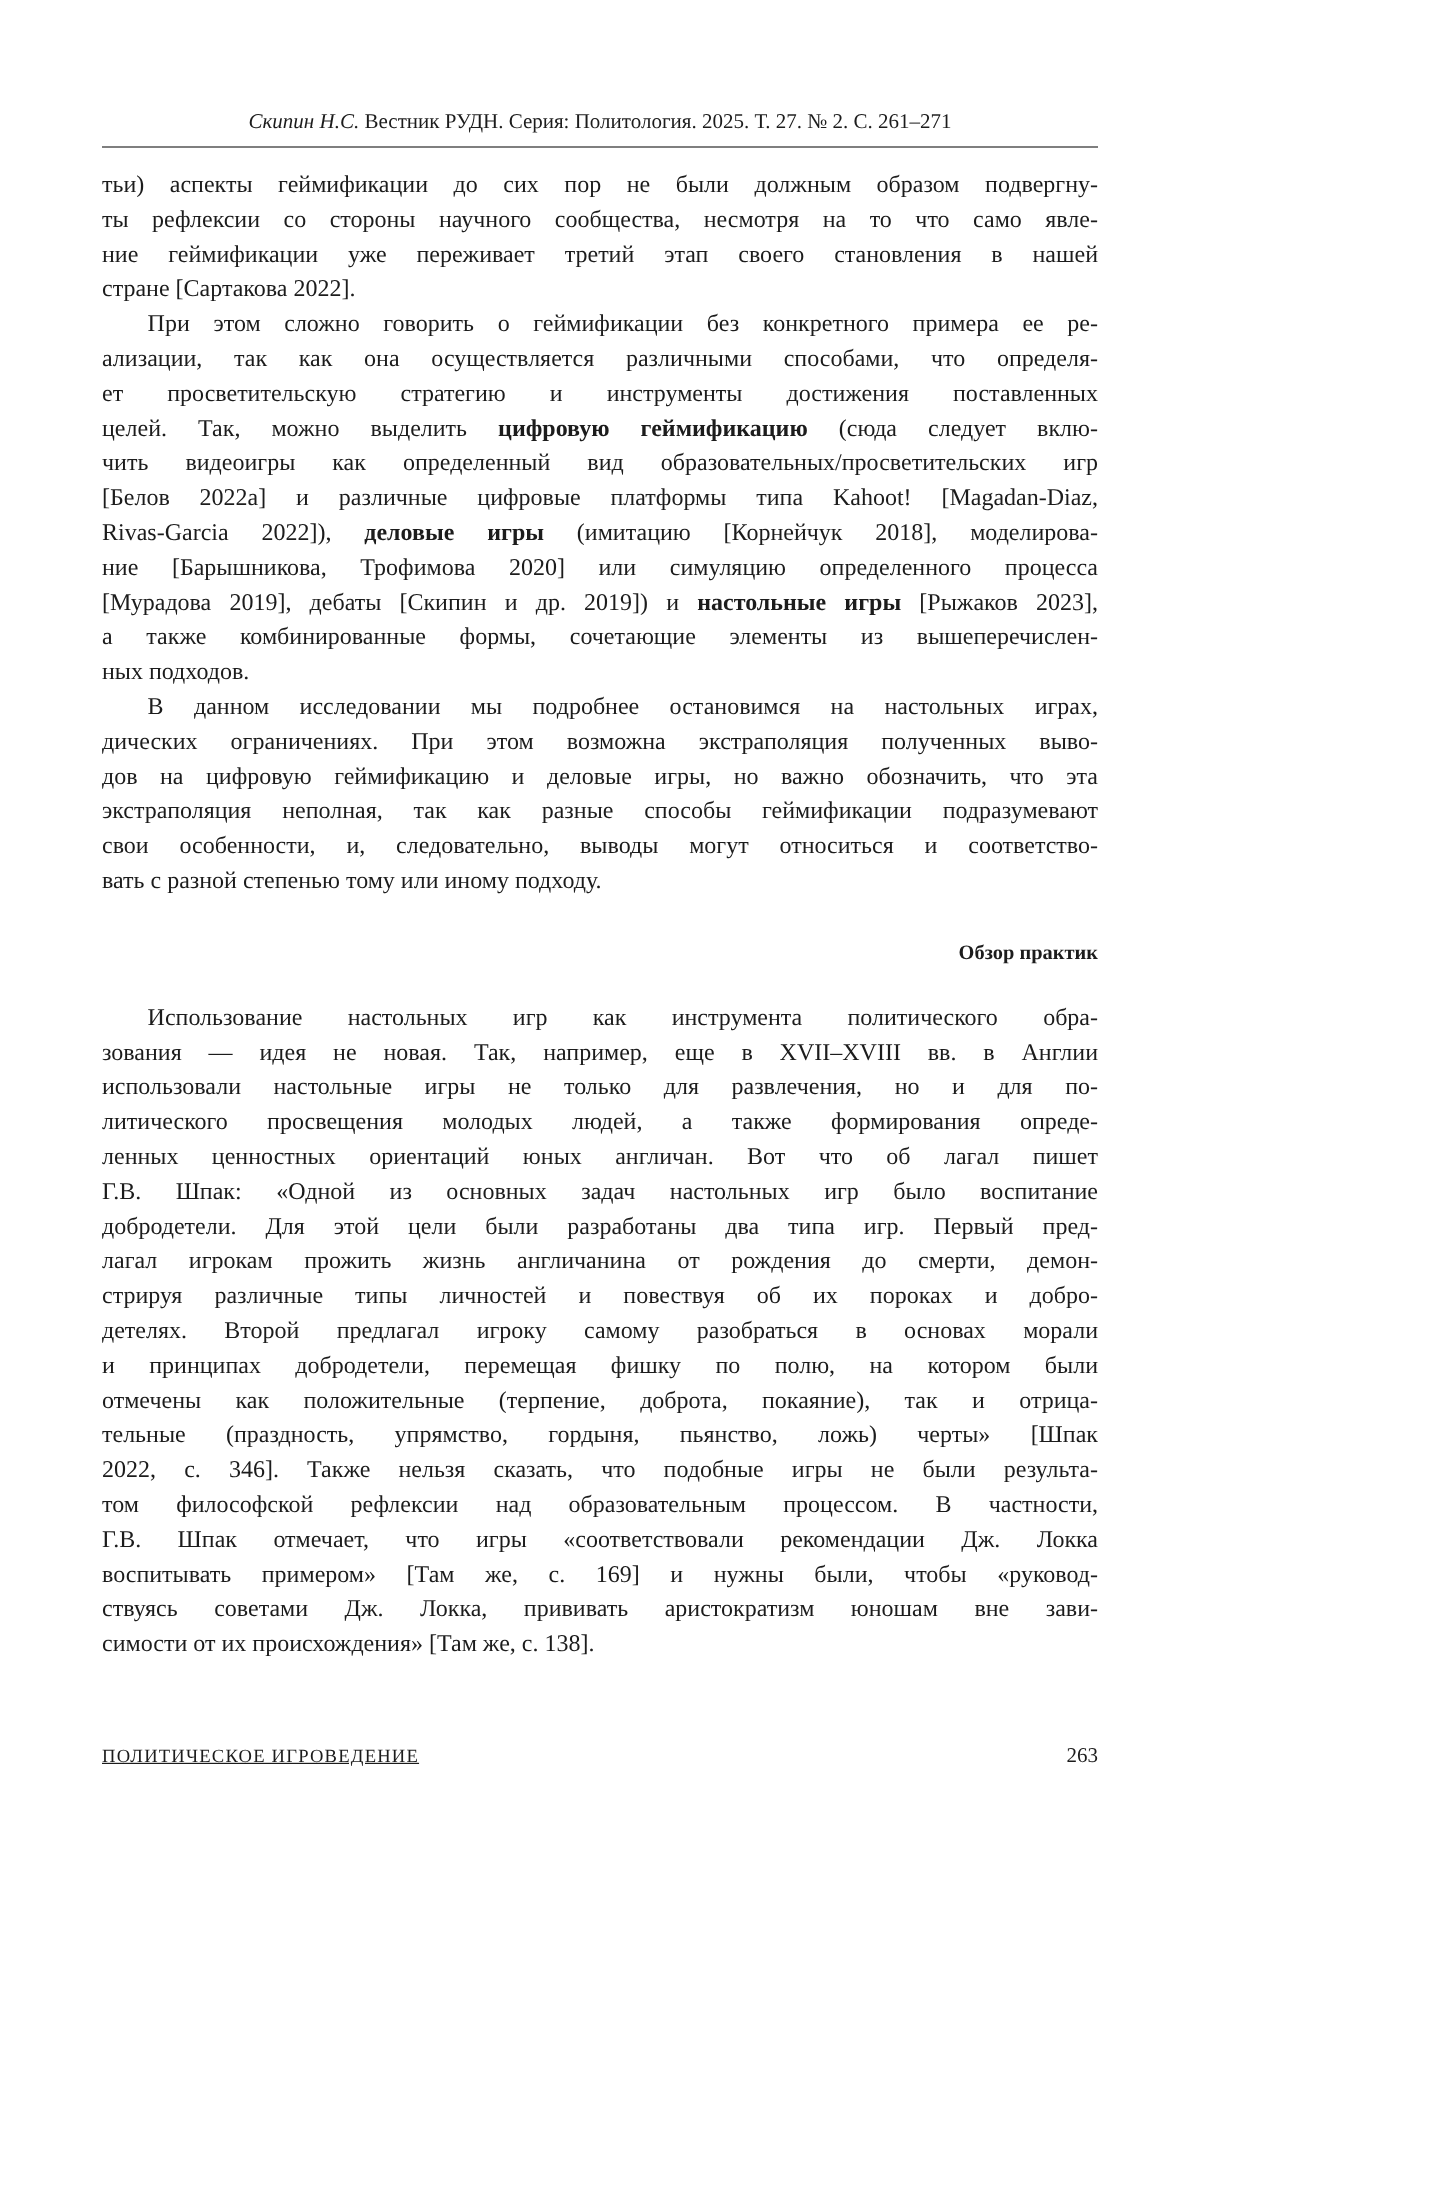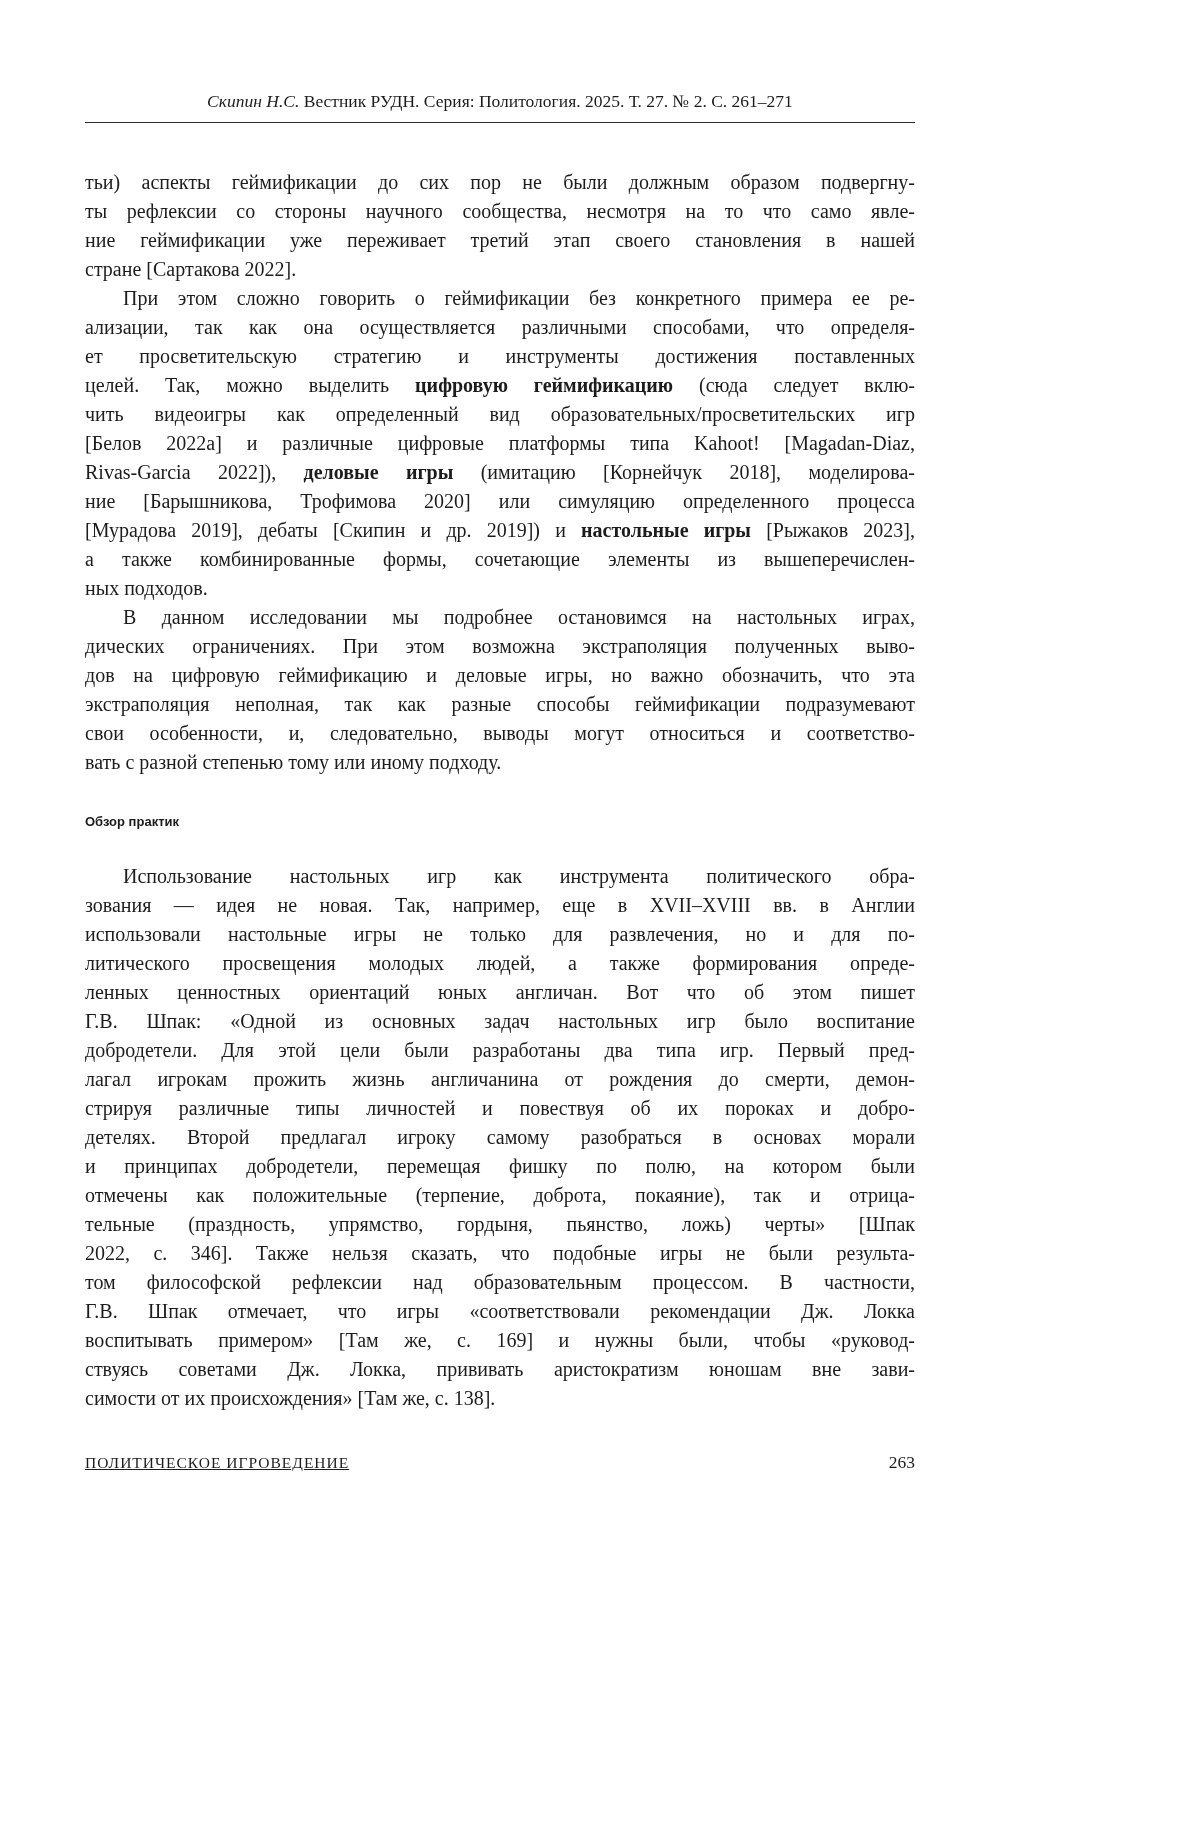--- a/index.html
+++ b/index.html
@@ -39,39 +39,38 @@
     top: 122px;
     width: 830px;
     height: 0;
     border-top: 1.5px solid var(--rule, #2b2b2b);
   }
   .article-body {
     position: absolute;
     left: 85px;
     top: 140px;
     width: 830px;
-    margin-top: 28px;
   }
   .paragraph { margin: 0; }
   .text-line {
     font-size: 20px;
     line-height: 29px;
     text-align: justify;
     text-align-last: justify;
     white-space: normal;
   }
   .text-line.last { text-align-last: left; }
   .text-line.indent { text-indent: 38px; }
   .bold { font-weight: bold; }
   .section-heading {
-    font-family: Liberation Sans, sans-serif;
+    font-family: Liberation Serif, serif;
     font-weight: bold;
-    font-size: 13px;
+    font-size: 17px;
     line-height: 29px;
-    text-align: left;
+    text-align: right;
     padding: 30px 0 26px 0;
   }
   .page-footer {
     position: absolute;
     left: 85px;
     top: 1452px;
     width: 830px;
     display: flex;
     justify-content: space-between;
     align-items: baseline;
@@ -122,21 +121,21 @@
         <div class="text-line"><span>экстраполяция неполная, так как разные способы геймификации подразумевают</span></div>
         <div class="text-line"><span>свои особенности, и, следовательно, выводы могут относиться и соответство-</span></div>
         <div class="text-line last"><span>вать с разной степенью тому или иному подходу.</span></div>
       </div>
       <div class="section-heading">Обзор практик</div>
       <div class="paragraph">
         <div class="text-line indent"><span>Использование настольных игр как инструмента политического обра-</span></div>
         <div class="text-line"><span>зования — идея не новая. Так, например, еще в XVII–XVIII вв. в Англии</span></div>
         <div class="text-line"><span>использовали настольные игры не только для развлечения, но и для по-</span></div>
         <div class="text-line"><span>литического просвещения молодых людей, а также формирования опреде-</span></div>
-        <div class="text-line"><span>ленных ценностных ориентаций юных англичан. Вот что об этом пишет</span></div>
+        <div class="text-line"><span>ленных ценностных ориентаций юных англичан. Вот что об лагал пишет</span></div>
         <div class="text-line"><span>Г.В. Шпак: «Одной из основных задач настольных игр было воспитание</span></div>
         <div class="text-line"><span>добродетели. Для этой цели были разработаны два типа игр. Первый пред-</span></div>
         <div class="text-line"><span>лагал игрокам прожить жизнь англичанина от рождения до смерти, демон-</span></div>
         <div class="text-line"><span>стрируя различные типы личностей и повествуя об их пороках и добро-</span></div>
         <div class="text-line"><span>детелях. Второй предлагал игроку самому разобраться в основах морали</span></div>
         <div class="text-line"><span>и принципах добродетели, перемещая фишку по полю, на котором были</span></div>
         <div class="text-line"><span>отмечены как положительные (терпение, доброта, покаяние), так и отрица-</span></div>
         <div class="text-line"><span>тельные (праздность, упрямство, гордыня, пьянство, ложь) черты» [Шпак</span></div>
         <div class="text-line"><span>2022, с. 346]. Также нельзя сказать, что подобные игры не были результа-</span></div>
         <div class="text-line"><span>том философской рефлексии над образовательным процессом. В частности,</span></div>

